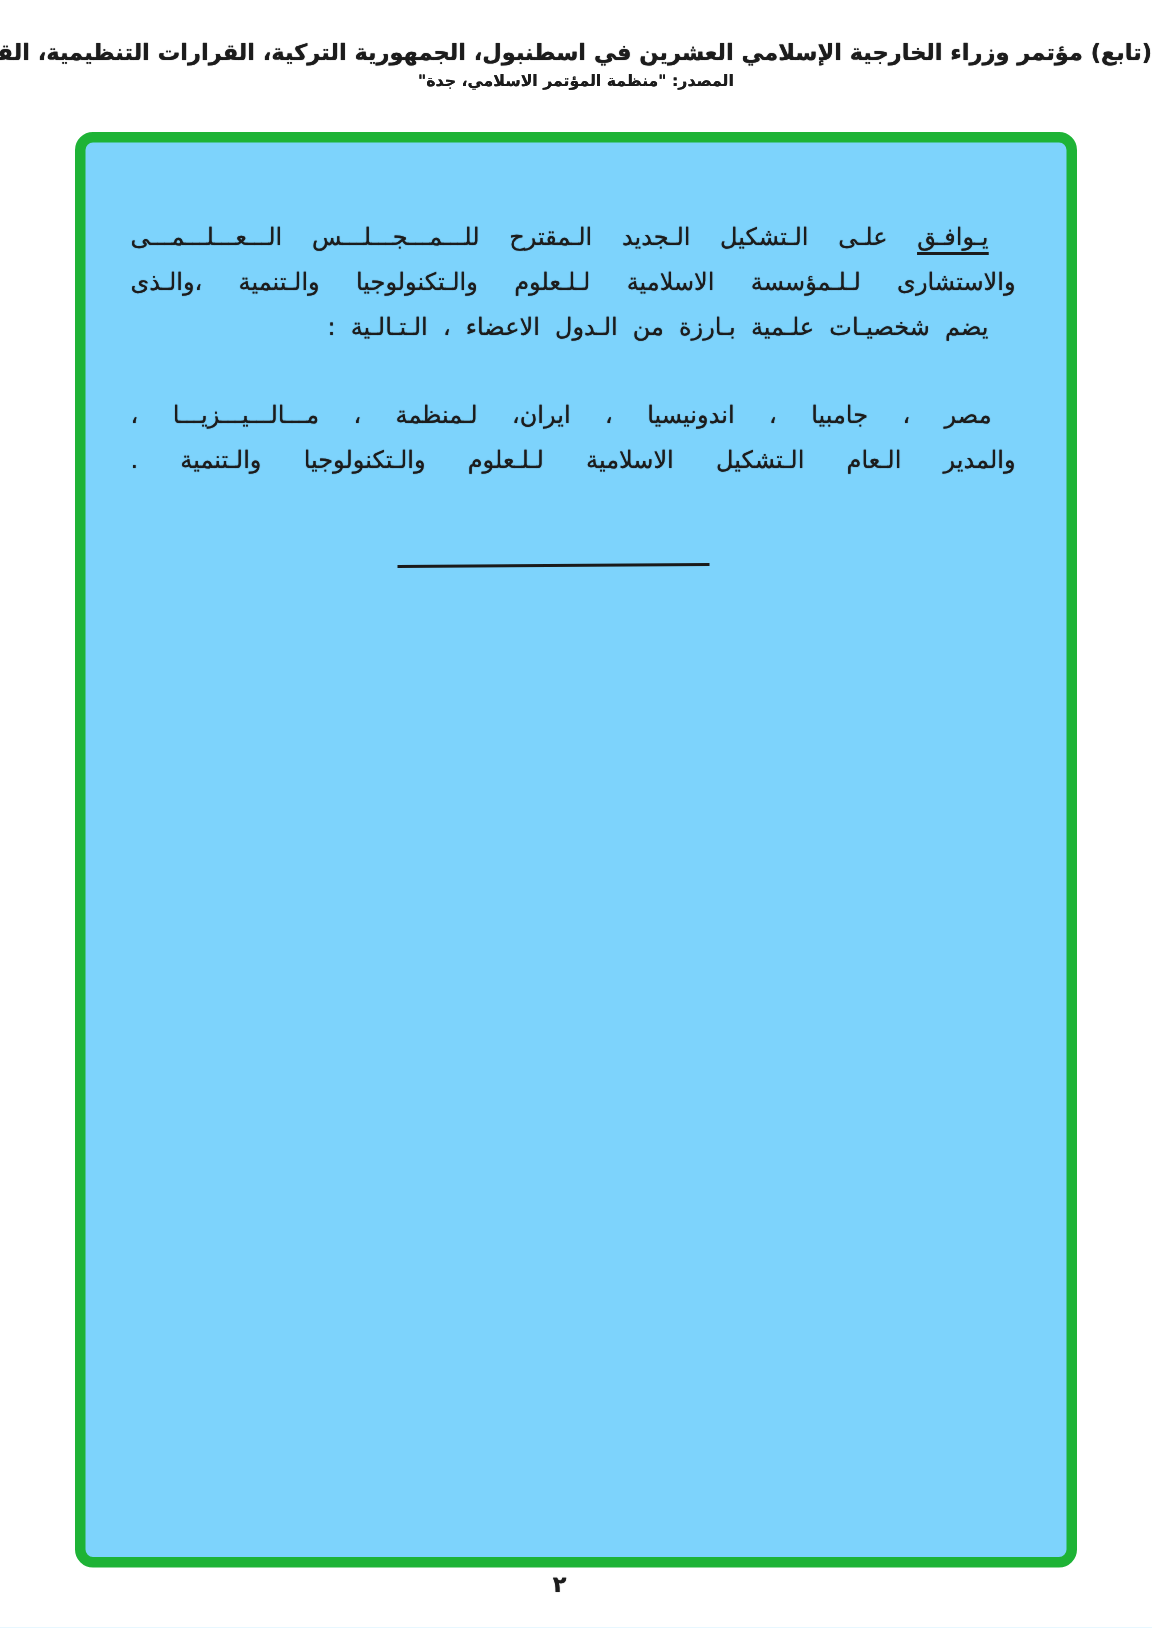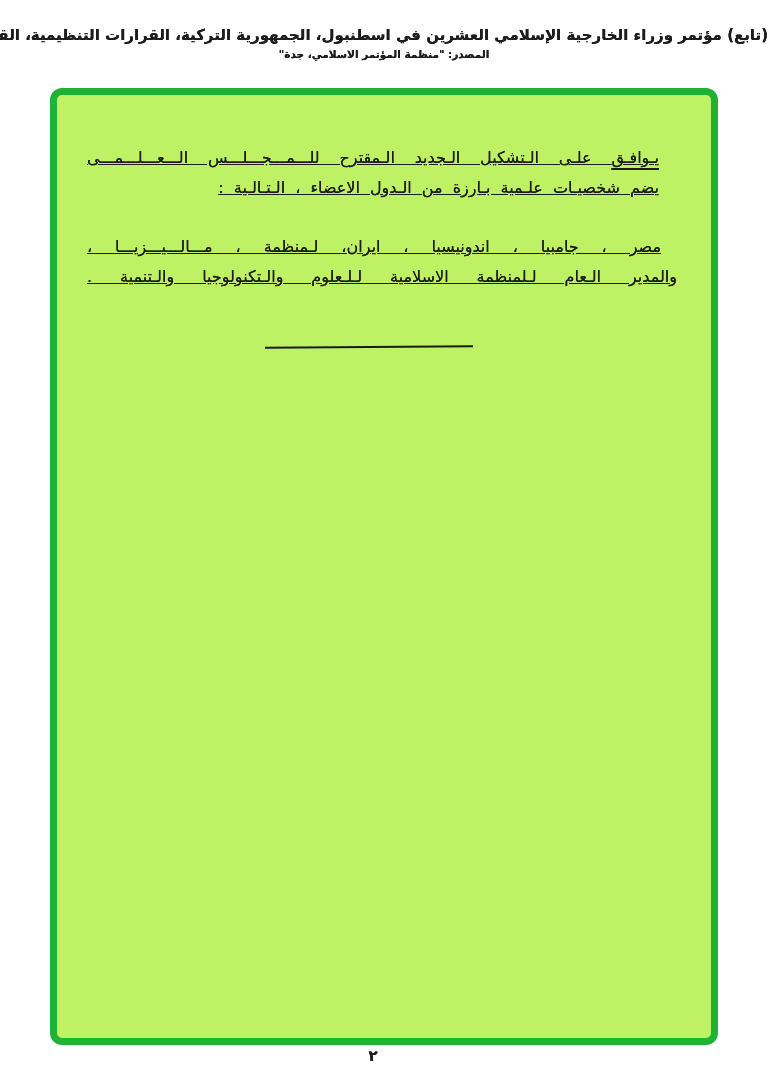--- a/index.html
+++ b/index.html
@@ -39,22 +39,21 @@
   
   .frame {
     position: absolute;
     left: 50px;
     top: 88px;
     width: 668px;
     height: 957px;
     box-sizing: border-box;
     border: 7px solid #1eb336;
     border-radius: 12px;
-    background: #bef264;
-    text-decoration: underline;
+    background: #7dd3fc;
   }
 
   
   .doc {
     direction: rtl;
     padding: 48px 34px 0 30px;
     font-size: 16px;
     line-height: 30px;
     word-spacing: 5px;
     text-shadow: 0 0 0.6px #222;
@@ -106,26 +105,27 @@
     <div class="header-line2">المصدر: "منظمة المؤتمر الاسلامي، جدة"</div>
   </div>
 
   <div class="frame">
     <div class="doc">
 
       <div class="para">
         <div class="line ind1">
           <span class="underlined">يـوافـق</span><span> علـى الـتشكيل الـجديد الـمقترح للـــمـــجـــلـــس الـــعـــلـــمـــى</span>
         </div>
+        <div class="line">والاستشارى لـلـمؤسسة الاسلامية لـلـعلوم والـتكنولوجيا والـتنمية ،والـذى</div>
         <div class="line short ind1">يضم شخصيـات علـمية بـارزة من الـدول الاعضاء ، الـتـالـية :</div>
       </div>
 
       <div class="para para2">
         <div class="line ind2">مصر ، جامبيا ، اندونيسيا ، ايران، لـمنظمة ، مـــالـــيـــزيـــا ،</div>
-        <div class="line">والمدير الـعام لـلمنظمة الاسلامية لـلـعلوم والـتكنولوجيا والـتنمية .</div>
+        <div class="line">والمدير الـعام الـتشكيل الاسلامية لـلـعلوم والـتكنولوجيا والـتنمية .</div>
       </div>
 
       <div class="divider"></div>
 
     </div>
   </div>
 
   <div class="page-number">٢</div>
 
 </div>

